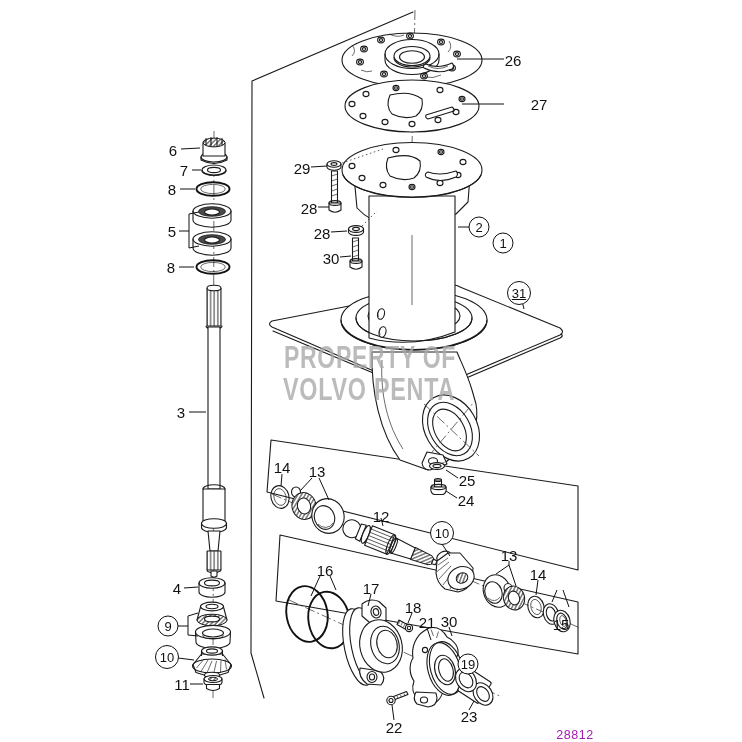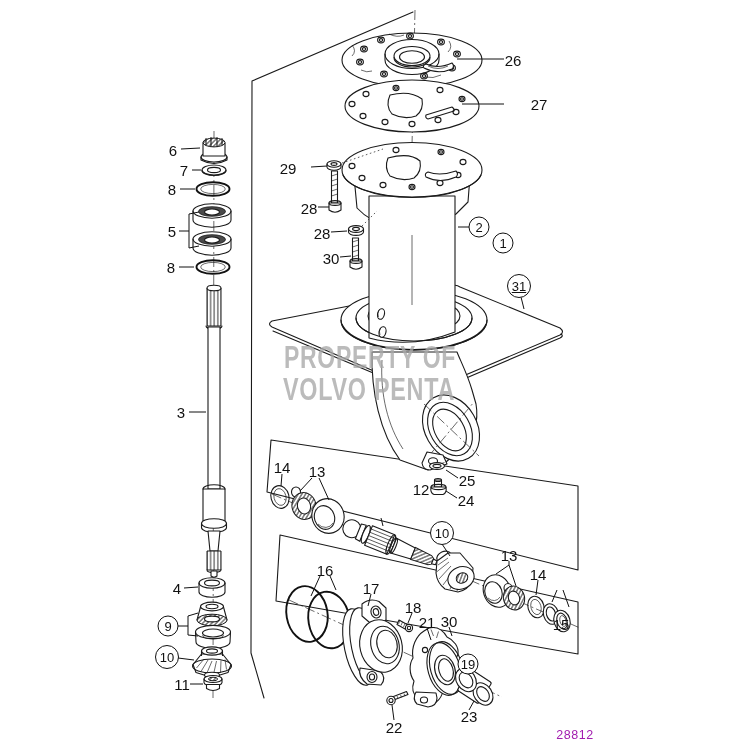--- a/index.html
+++ b/index.html
@@ -429,40 +429,40 @@
     <path d="M427,628 L431,640"></path>
     <path d="M449,627 L452,636"></path>
     <path d="M394,720 L392,705"></path>
     <path d="M469,710 L474,701"></path>
   </g>
 </svg>
 
 <div id="callout-layer">
       <div class="callout" style="left: 513px; top: 60px;">26</div>
       <div class="callout" style="left: 539px; top: 104px;">27</div>
-      <div class="callout" style="left: 288px; top: 168px;">29</div>
+      <div class="callout" style="left: 302px; top: 168px;">29</div>
       <div class="callout" style="left: 309px; top: 208px;">28</div>
       <div class="callout" style="left: 322px; top: 233px;">28</div>
       <div class="callout" style="left: 331px; top: 258px;">30</div>
       <div class="callout circled" style="left: 479px; top: 227px; width: 19px; height: 19px;">2</div>
       <div class="callout circled" style="left: 503px; top: 243px; width: 19px; height: 19px;">1</div>
-      <div class="callout circled" style="left: 519px; top: 286px; width: 22px; height: 22px; text-decoration: underline;">31</div>
+      <div class="callout circled" style="left: 519px; top: 293px; width: 22px; height: 22px; text-decoration: underline;">31</div>
       <div class="callout" style="left: 173px; top: 150px;">6</div>
       <div class="callout" style="left: 184px; top: 170px;">7</div>
       <div class="callout" style="left: 172px; top: 189px;">8</div>
       <div class="callout" style="left: 172px; top: 231px;">5</div>
       <div class="callout" style="left: 171px; top: 267px;">8</div>
       <div class="callout" style="left: 181px; top: 412px;">3</div>
       <div class="callout" style="left: 177px; top: 588px;">4</div>
       <div class="callout circled" style="left: 168px; top: 626px; width: 19px; height: 19px;">9</div>
       <div class="callout circled" style="left: 167px; top: 657px; width: 22px; height: 22px;">10</div>
       <div class="callout" style="left: 182px; top: 684px;">11</div>
       <div class="callout" style="left: 282px; top: 467px;">14</div>
       <div class="callout" style="left: 317px; top: 471px;">13</div>
-      <div class="callout" style="left: 381px; top: 489px; margin-left: 40px;">12</div>
+      <div class="callout" style="left: 381px; top: 516px;">12</div>
       <div class="callout circled" style="left: 442px; top: 533px; width: 22px; height: 22px;">10</div>
       <div class="callout" style="left: 509px; top: 555px;">13</div>
       <div class="callout" style="left: 538px; top: 574px;">14</div>
       <div class="callout" style="left: 561px; top: 584px; margin-top: 40px;">15</div>
       <div class="callout" style="left: 467px; top: 480px;">25</div>
       <div class="callout" style="left: 466px; top: 500px;">24</div>
       <div class="callout" style="left: 325px; top: 570px;">16</div>
       <div class="callout" style="left: 371px; top: 588px;">17</div>
       <div class="callout" style="left: 413px; top: 607px;">18</div>
       <div class="callout" style="left: 427px; top: 622px;">21</div>

